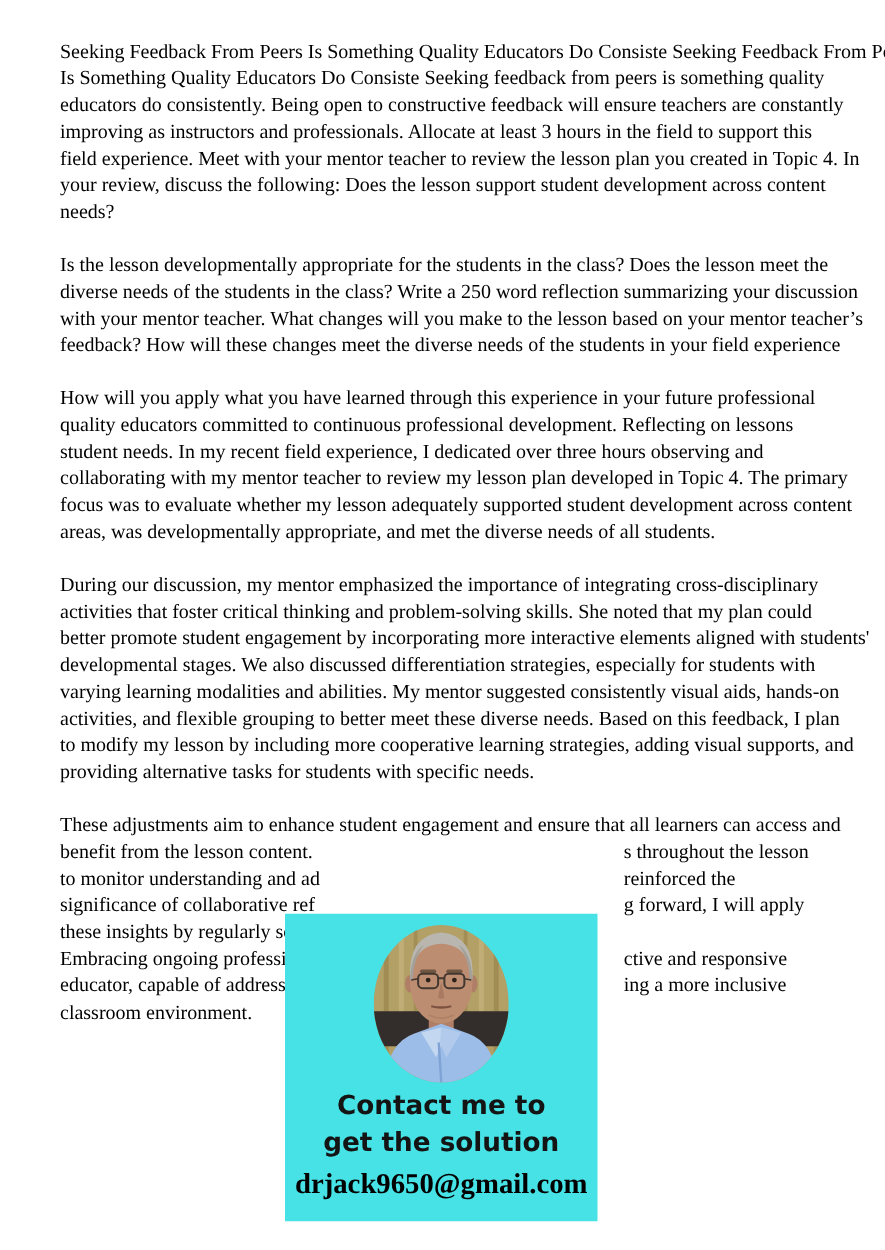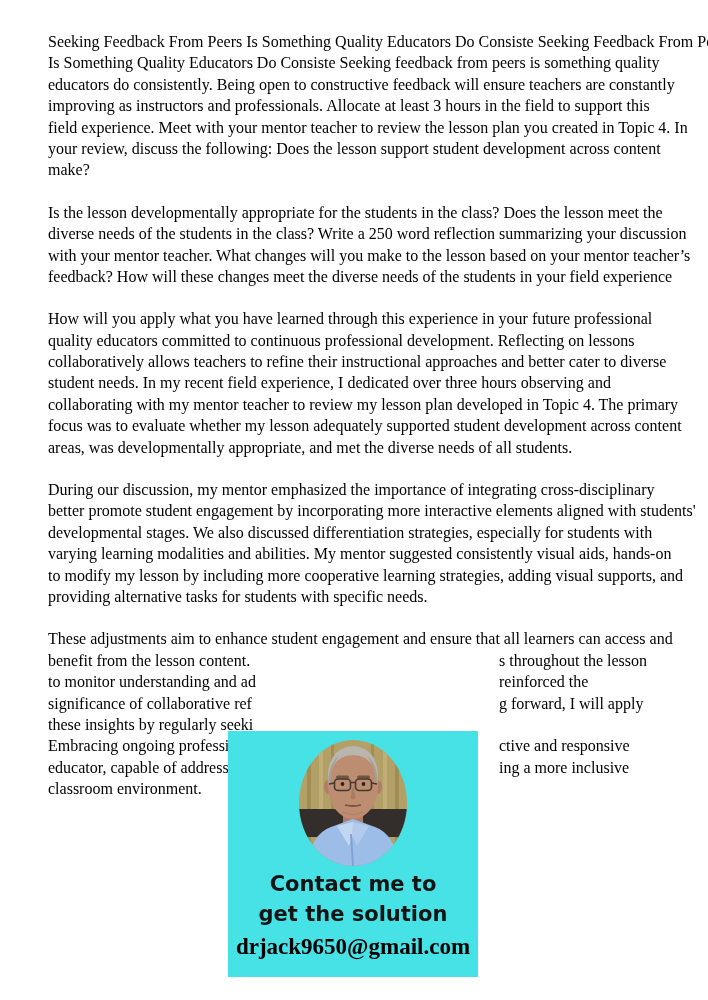--- a/index.html
+++ b/index.html
@@ -60,42 +60,43 @@
 <div class="page">
 
   <div class="doc">
       <div class="para">
         <div class="line">Seeking Feedback From Peers Is Something Quality Educators Do Consiste Seeking Feedback From Peers</div>
         <div class="line">Is Something Quality Educators Do Consiste Seeking feedback from peers is something quality</div>
         <div class="line">educators do consistently. Being open to constructive feedback will ensure teachers are constantly</div>
         <div class="line">improving as instructors and professionals. Allocate at least 3 hours in the field to support this</div>
         <div class="line">field experience. Meet with your mentor teacher to review the lesson plan you created in Topic 4. In</div>
         <div class="line">your review, discuss the following: Does the lesson support student development across content</div>
-        <div class="line">make?</div>
+        <div class="line">needs?</div>
       </div>
       <div class="para">
         <div class="line">Is the lesson developmentally appropriate for the students in the class? Does the lesson meet the</div>
         <div class="line">diverse needs of the students in the class? Write a 250 word reflection summarizing your discussion</div>
         <div class="line">with your mentor teacher. What changes will you make to the lesson based on your mentor teacher’s</div>
         <div class="line">feedback? How will these changes meet the diverse needs of the students in your field experience</div>
       </div>
       <div class="para">
         <div class="line">How will you apply what you have learned through this experience in your future professional</div>
         <div class="line">quality educators committed to continuous professional development. Reflecting on lessons</div>
-        <div class="line">collaboratively allows teachers to refine their instructional approaches and better cater to diverse</div>
         <div class="line">student needs. In my recent field experience, I dedicated over three hours observing and</div>
         <div class="line">collaborating with my mentor teacher to review my lesson plan developed in Topic 4. The primary</div>
         <div class="line">focus was to evaluate whether my lesson adequately supported student development across content</div>
         <div class="line">areas, was developmentally appropriate, and met the diverse needs of all students.</div>
       </div>
       <div class="para">
         <div class="line">During our discussion, my mentor emphasized the importance of integrating cross-disciplinary</div>
+        <div class="line">activities that foster critical thinking and problem-solving skills. She noted that my plan could</div>
         <div class="line">better promote student engagement by incorporating more interactive elements aligned with students'</div>
         <div class="line">developmental stages. We also discussed differentiation strategies, especially for students with</div>
         <div class="line">varying learning modalities and abilities. My mentor suggested consistently visual aids, hands-on</div>
+        <div class="line">activities, and flexible grouping to better meet these diverse needs. Based on this feedback, I plan</div>
         <div class="line">to modify my lesson by including more cooperative learning strategies, adding visual supports, and</div>
         <div class="line">providing alternative tasks for students with specific needs.</div>
       </div>
       <div class="para">
         <div class="line">These adjustments aim to enhance student engagement and ensure that all learners can access and</div>
         <div class="line"><span class="frag-left">benefit from the lesson content.</span><span class="frag-right">s throughout the lesson</span></div>
         <div class="line"><span class="frag-left">to monitor understanding and ad</span><span class="frag-right">reinforced the</span></div>
         <div class="line"><span class="frag-left">significance of collaborative ref</span><span class="frag-right">g forward, I will apply</span></div>
         <div class="line"><span class="frag-left">these insights by regularly seeki</span></div>
         <div class="line"><span class="frag-left">Embracing ongoing professiona</span><span class="frag-right">ctive and responsive</span></div>

